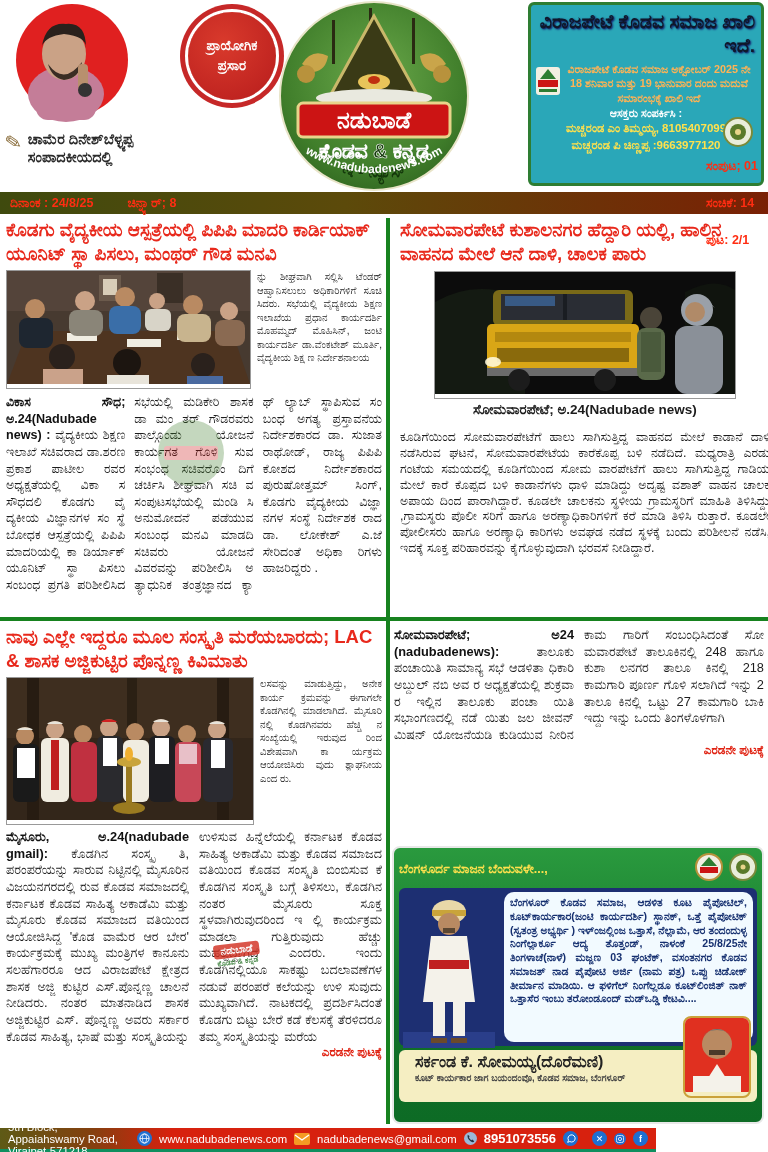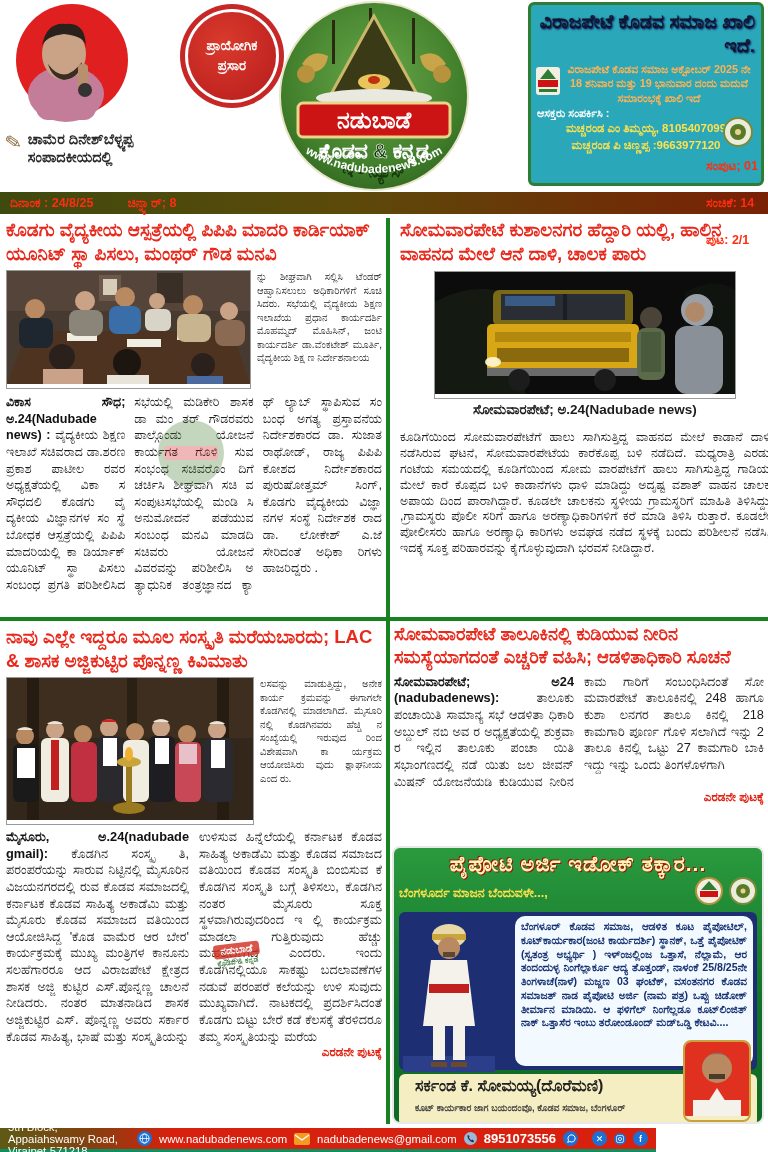--- a/index.html
+++ b/index.html
@@ -17,21 +17,21 @@
   .badge { position:absolute; left:172px; top:12px; width:88px; height:88px; border-radius:50%;
     background:radial-gradient(circle at 40% 35%, #d93a2c, #b71c1c);
     box-shadow:0 0 0 3px #fff, 0 0 0 8px #c62828;
     display:flex; flex-direction:column; justify-content:center; align-items:center;
     color:#fff; font-weight:bold; font-size:13.5px; line-height:1.5; text-align:center;margin-left:16px; }
   .logo-block { position:absolute; left:272px; top:0; width:204px; height:192px; }
   .notice-box { position:absolute; left:528px; top:2px; width:236px; height:184px;
     background:#2aa7b8; border:3px solid #2e7d32; border-radius:6px; padding:5px 6px 4px 6px; overflow:hidden; }
   .notice-title { color:#0f172a; font-weight:bold; font-size:19px; line-height:1.25; text-align:right; text-shadow:1px 1px 2px #116; }
   .notice-body { margin-top:4px; margin-left:26px; color:#ffb355; font-weight:bold; font-size:10.8px; line-height:1.35; text-align:center; }
-  .notice-contact-label { color:#fff; font-weight:bold; font-size:11px; margin-top:2px; }
+  .notice-contact-label { color:#fff; font-weight:bold; font-size:11px; margin-top:2px;text-align:center; }
   .notice-contact { color:#ffe14d; font-weight:bold; font-size:11.5px; text-align:center; line-height:1.5; }
   .notice-minilogo { position:absolute; left:5px; top:62px; }
   .notice-emblem { position:absolute; right:8px; top:112px; }
   
   .datebar { position:absolute; left:0; top:192px; width:768px; height:22px;
     background:linear-gradient(90deg,#3f4a0e 0%,#5c4a0a 45%,#7a2005 100%);
     color:#ff2d12; font-weight:bold; font-size:12.5px;
     display:flex; align-items:center; justify-content:space-between; padding:0 10px; }
   .datebar .grp { display:flex; gap:34px; }
   .datebar .grp2 { display:flex; gap:22px;flex-direction:column; }
@@ -57,25 +57,25 @@
   .stamp .s1 { background:#d22c1e; color:#fff; font-weight:bold; font-size:10px; padding:1px 7px; border-radius:3px; }
   .stamp .s2 { color:#1c6b1c; font-weight:bold; font-size:7.5px; }
   .wm { position:absolute; opacity:.30; pointer-events:none; }
   
   .ad { position:absolute; left:392px; top:846px; width:372px; height:278px;
     background:linear-gradient(180deg,#2a9a3e 0%,#117029 60%,#0d6b25 100%);
     border:2px solid #e8e8e8; border-radius:8px; padding:4px 5px; overflow:hidden; }
   .ad-title { text-align:center; color:#fff7b0; font-weight:bold; font-size:21px; letter-spacing:1px; text-shadow:1px 1px 0 #a01010, -1px -1px 0 #a01010; }
   .ad-subrow { display:flex; align-items:center; margin-top:1px; }
   .ad-subtitle { color:#ffe14d; font-weight:bold; font-size:12.5px; flex:1; }
-  .ad-panel { display:flex; gap:20px; background:#1d2f72; border-radius:6px; margin-top:3px; padding:4px; height:158px; }
+  .ad-panel { display:flex; gap:9px; background:#1d2f72; border-radius:6px; margin-top:3px; padding:4px; height:158px; }
   .ad-textbox { flex:1; background:#f2faff; border-radius:10px; padding:4px 6px; font-size:10.6px; font-weight:bold; color:#163070; line-height:1.3; text-align:justify; overflow:hidden; }
   .ad-strip { position:relative; background:#f5eec2; border-radius:6px; margin-top:4px; padding:3px 16px; height:52px; }
   .ad-name { font-weight:bold; font-size:16px; color:#222; }
-  .ad-desig { font-size:9.3px; font-weight:bold; color:#444; margin-top:8px; width:250px; }
+  .ad-desig { font-size:9.3px; font-weight:bold; color:#444; margin-top:2px; width:250px; }
   .ad-portrait { position:absolute; right:6px; bottom:4px; border:2px solid #caa23a; border-radius:8px; overflow:hidden; }
   
   .footer { position:absolute; left:0; top:1128px; width:656px; height:24px;
     background:linear-gradient(90deg,#5e5a16 0%,#84400f 14%,#d7210e 26%,#d7210e 100%);
     border-bottom:3px solid #0f8f5f;
     display:flex; align-items:center; gap:7px; padding:0 8px; color:#fff; font-size:11.3px; }
   .footer .num { font-size:13px; font-weight:bold; }
   .icon-circle { width:15px; height:15px; border-radius:50%; background:#1d6fd1; display:flex; align-items:center; justify-content:center; color:#fff; font-size:9px; font-weight:bold; flex:none; }
   .spacer { flex:1; }
 </style>
@@ -353,30 +353,28 @@
       <span>ನಂತರ ಮಾತನಾಡಿದ ಶಾಸಕ ಅಜ್ಜಿಕುಟ್ಟಿರ ಎಸ್. ಪೊನ್ನಣ್ಣ ಅವರು ಸರ್ಕಾರ ಕೊಡವ ಸಾಹಿತ್ಯ, ಭಾಷೆ ಮತ್ತು ಸಂಸ್ಕೃತಿಯನ್ನು ಉಳಿಸುವ ಹಿನ್ನೆಲೆಯಲ್ಲಿ ಕರ್ನಾಟಕ ಕೊಡವ ಸಾಹಿತ್ಯ ಅಕಾಡೆಮಿ ಮತ್ತು ಕೊಡವ ಸಮಾಜದ ವತಿಯಿಂದ ಕೊಡವ ಸಂಸ್ಕೃತಿ ಬಿಂಬಿಸುವ ಕೆ ಕೊಡಗಿನ ಸಂಸ್ಕೃತಿ ಬಗ್ಗೆ ತಿಳಿಸಲು, ಕೊಡಗಿನ ನಂತರ ಮೈಸೂರು ಸೂಕ್ತ ಸ್ಥಳವಾಗಿರುವುದರಿಂದ ಇ ಲ್ಲಿ ಕಾರ್ಯಕ್ರಮ ಮಾಡಲಾ ಗುತ್ತಿರುವುದು ಹೆಚ್ಚು ಮಹತ್ವದ್ದಾಗಿದೆ ಎಂದರು. ಇಂದು ಕೊಡಗಿನಲ್ಲಿಯೂ ಸಾಕಷ್ಟು ಬದಲಾವಣೆಗಳ ನಡುವೆ ಪರಂಪರೆ ಕಲೆಯನ್ನು ಉಳಿ ಸುವುದು ಮುಖ್ಯವಾಗಿದೆ. ನಾಟಕದಲ್ಲಿ ಪ್ರದರ್ಶಿಸಿದಂತೆ ಕೊಡಗು ಬಿಟ್ಟು ಬೇರೆ ಕಡೆ ಕೆಲಸಕ್ಕೆ ತೆರಳಿದರೂ ತಮ್ಮ ಸಂಸ್ಕೃತಿಯನ್ನು ಮರೆಯ</span>
     </div>
     <div class="stamp">
       <div class="s1">ನಡುಬಾಡೆ</div>
       <div class="s2">ಕೊಡವ &amp; ಕನ್ನಡ</div>
     </div>
     <div class="continue-note">ಎರಡನೇ ಪುಟಕ್ಕೆ</div>
   </div>
 
   <div class="article" id="article4">
-    <div class="headline" style="font-size:18px">ಸೋಮವಾರಪೇಟೆ ತಾಲೂಕಿನಲ್ಲಿ ಕುಡಿಯುವ ನೀರಿನ ಸಮಸ್ಯೆಯಾಗದಂತೆ ಎಚ್ಚರಿಕೆ ವಹಿಸಿ; ಆಡಳಿತಾಧಿಕಾರಿ ಸೂಚನೆ</div>
     <div class="cols2">
       <span class="bold">ಸೋಮವಾರಪೇಟೆ; ಅ24 (nadubadenews):</span>
       <span>ತಾಲೂಕು ಪಂಚಾಯಿತಿ ಸಾಮಾನ್ಯ ಸಭೆ ಆಡಳಿತಾ ಧಿಕಾರಿ ಅಬ್ದುಲ್ ನಬಿ ಅವ ರ ಅಧ್ಯಕ್ಷತೆಯಲ್ಲಿ ಶುಕ್ರವಾ ರ ಇಲ್ಲಿನ ತಾಲೂಕು ಪಂಚಾ ಯಿತಿ ಸಭಾಂಗಣದಲ್ಲಿ ನಡೆ ಯಿತು ಜಲ ಜೀವನ್ ಮಿಷನ್ ಯೋಜನೆಯಡಿ ಕುಡಿಯುವ ನೀರಿನ ಕಾಮ ಗಾರಿಗೆ ಸಂಬಂಧಿಸಿದಂತೆ ಸೋ ಮವಾರಪೇಟೆ ತಾಲೂಕಿನಲ್ಲಿ 248 ಹಾಗೂ ಕುಶಾ ಲನಗರ ತಾಲೂ ಕಿನಲ್ಲಿ 218 ಕಾಮಗಾರಿ ಪೂರ್ಣ ಗೊಳಿ ಸಲಾಗಿದೆ ಇನ್ನು 2 ತಾಲೂ ಕಿನಲ್ಲಿ ಒಟ್ಟು 27 ಕಾಮಗಾರಿ ಬಾಕಿ ಇದ್ದು ಇನ್ನು ಒಂದು ತಿಂಗಳೊಳಗಾಗಿ</span>
     </div>
     <div class="continue-note">ಎರಡನೇ ಪುಟಕ್ಕೆ</div>
   </div>
 
   <div class="ad">
-    <div class="ad-title">ಪೈಪೋಟಿ ಅರ್ಜಿ ಇಡೋಕ್ ತಕ್ಕಾರ...</div>
     <div class="ad-subrow">
       <div class="ad-subtitle">ಬೆಂಗಳೂರ್ದ ಮಾಜನ ಬೆಂದುವಳೇ...,</div>
       <span style="margin-right:6px;">
         <svg width="28" height="28" viewBox="0 0 28 28">
             <circle cx="14" cy="14" r="13" fill="#f2efe2" stroke="#b8923c" stroke-width="2"></circle>
             <polygon points="14,4 6,13 22,13" fill="#2e7d32"></polygon>
             <rect x="5" y="14" width="18" height="6" fill="#cc1414"></rect>
           </svg>
       </span>
       <span>

